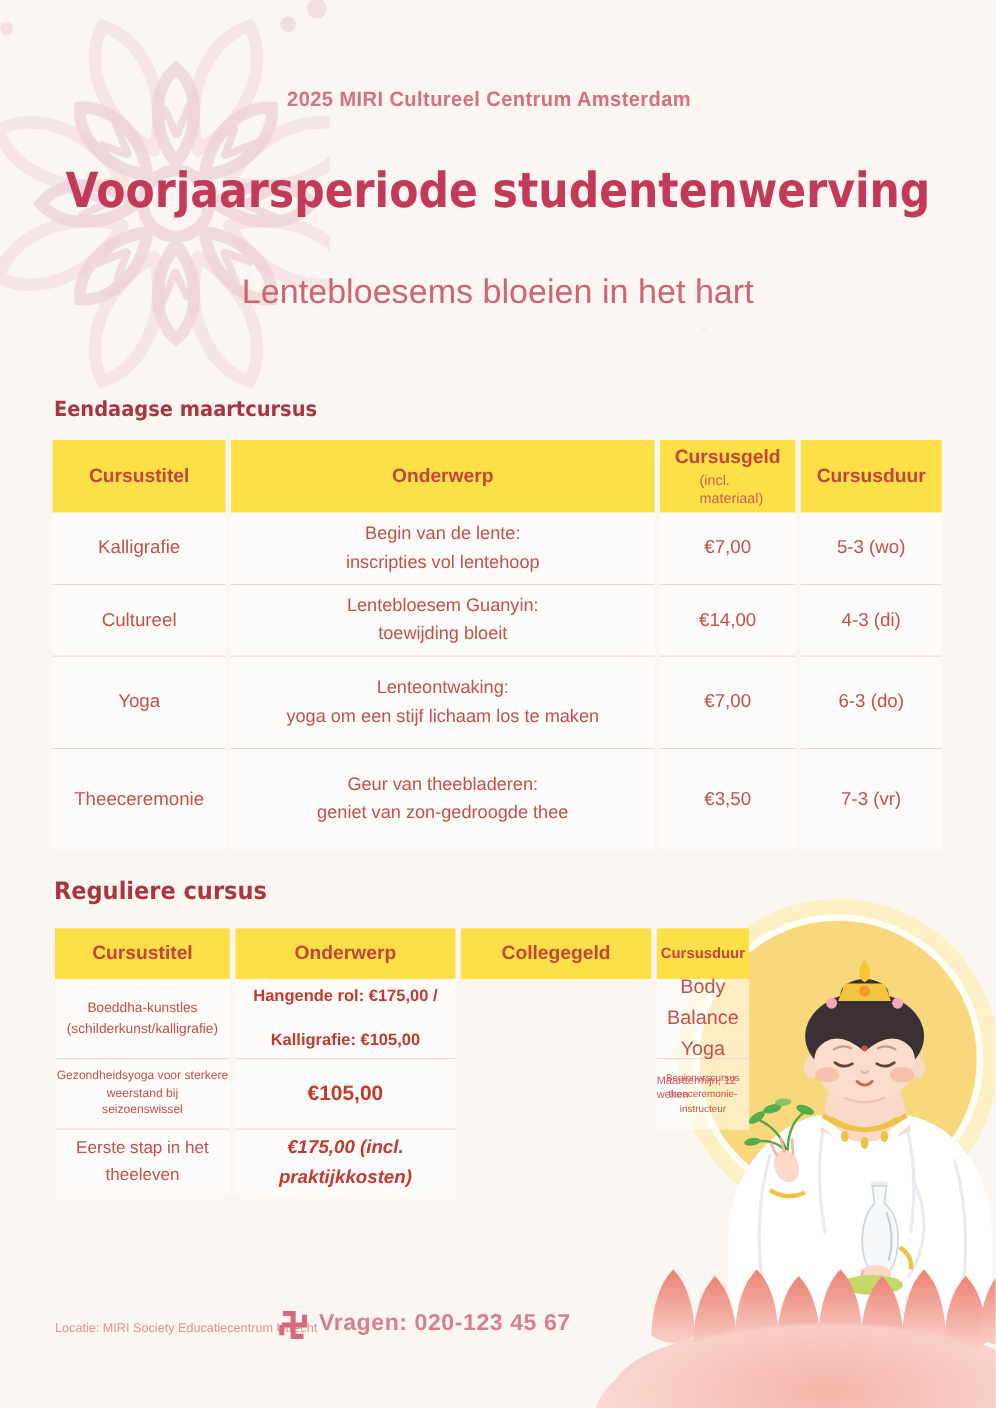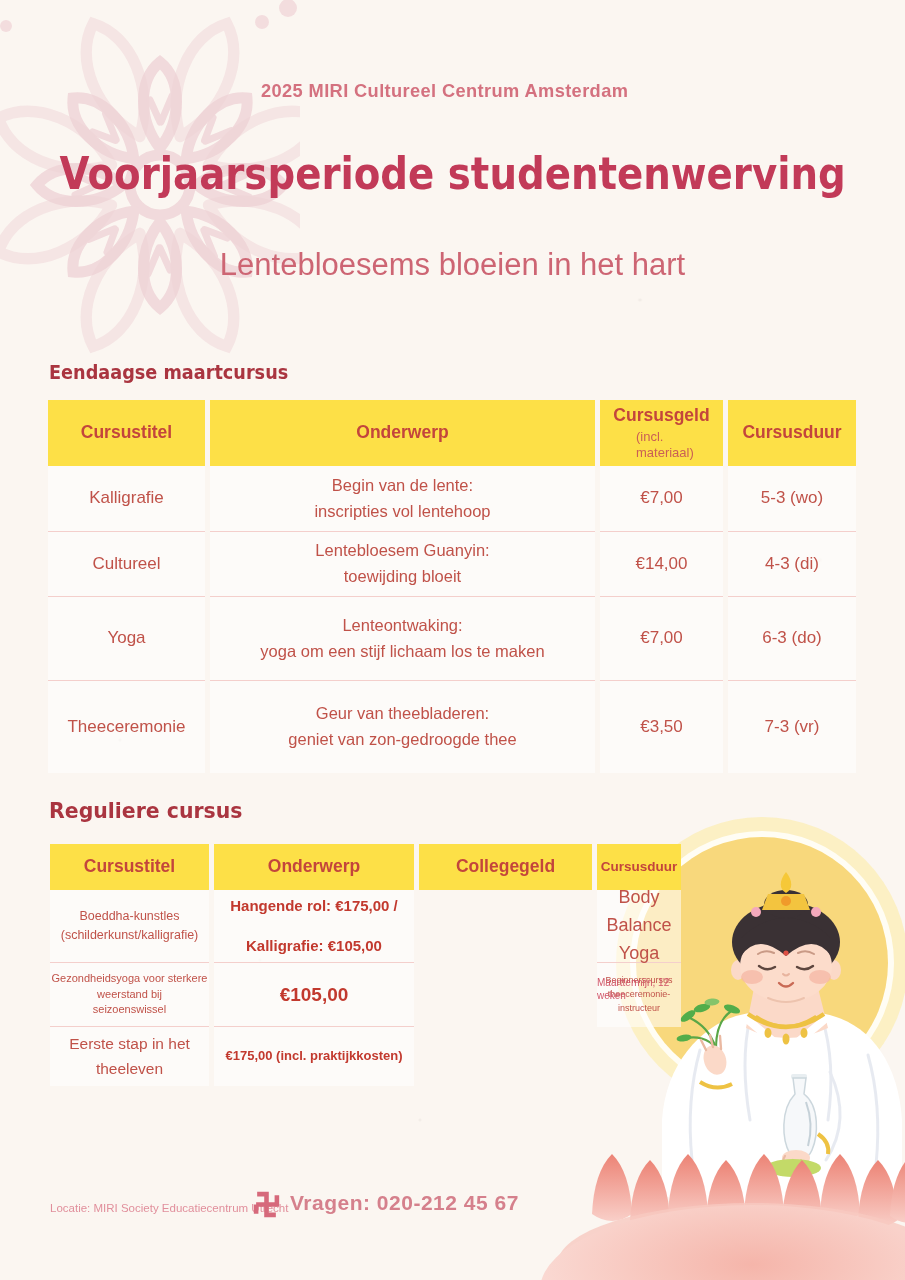--- a/index.html
+++ b/index.html
@@ -43,21 +43,21 @@
   .td.empty{background:transparent;border-bottom:none;}
   .fs16{font-size:16.5px;}
   .fs12{font-size:12.5px;line-height:1.5;}
   .fs11{font-size:11px;line-height:1.45;}
   .fs9{font-size:9px;}
   .fs15{font-size:15.5px;}
   .fs18{font-size:18px;}
   .price-bold{font-weight:bold;color:#c2392e;gap:16px;}
   .p15{font-size:15px;line-height:1.6;}
   .p19{font-size:19px;align-items:center;}
-  .p13{font-size:13px;}
+  .p13{font-size:17px;font-style:italic;}
   .duration-note{position:absolute;left:547px;top:132px;width:84px;text-align:left;
       font-size:10px;color:#d15669;line-height:1.3;z-index:4;}
 
   .flower-deco{left:0;top:0;z-index:0;}
   .guanyin{left:600px;top:820px;z-index:1;}
   .guanyin svg{overflow:visible;}
 
   .footer-location{left:50px;top:1202px;font-size:11.5px;color:#e18f9c;font-weight:500;z-index:4;}
   .footer-manji{left:253px;top:1191px;z-index:4;}
   .footer-phone{left:290px;top:1191px;font-size:21px;font-weight:bold;color:#d5808c;letter-spacing:.5px;z-index:4;}
@@ -364,13 +364,13 @@
     </g>
   </svg>
 </div>
 
 <div class="abs footer-location">Locatie: MIRI Society Educatiecentrum Utrecht</div>
 <div class="abs footer-manji">
   <svg width="27" height="27" viewBox="0 0 26 26">
     <path d="M4 3 H13 V23 H22 M3 13 H23 V4 M3 13 V22" fill="none" stroke="#d6697b" stroke-width="4.4"></path>
   </svg>
 </div>
-<div class="abs footer-phone">Vragen: 020-212 45 67</div>
+<div class="abs footer-phone">Vragen: 020-123 45 67</div>
 
 </body></html>

